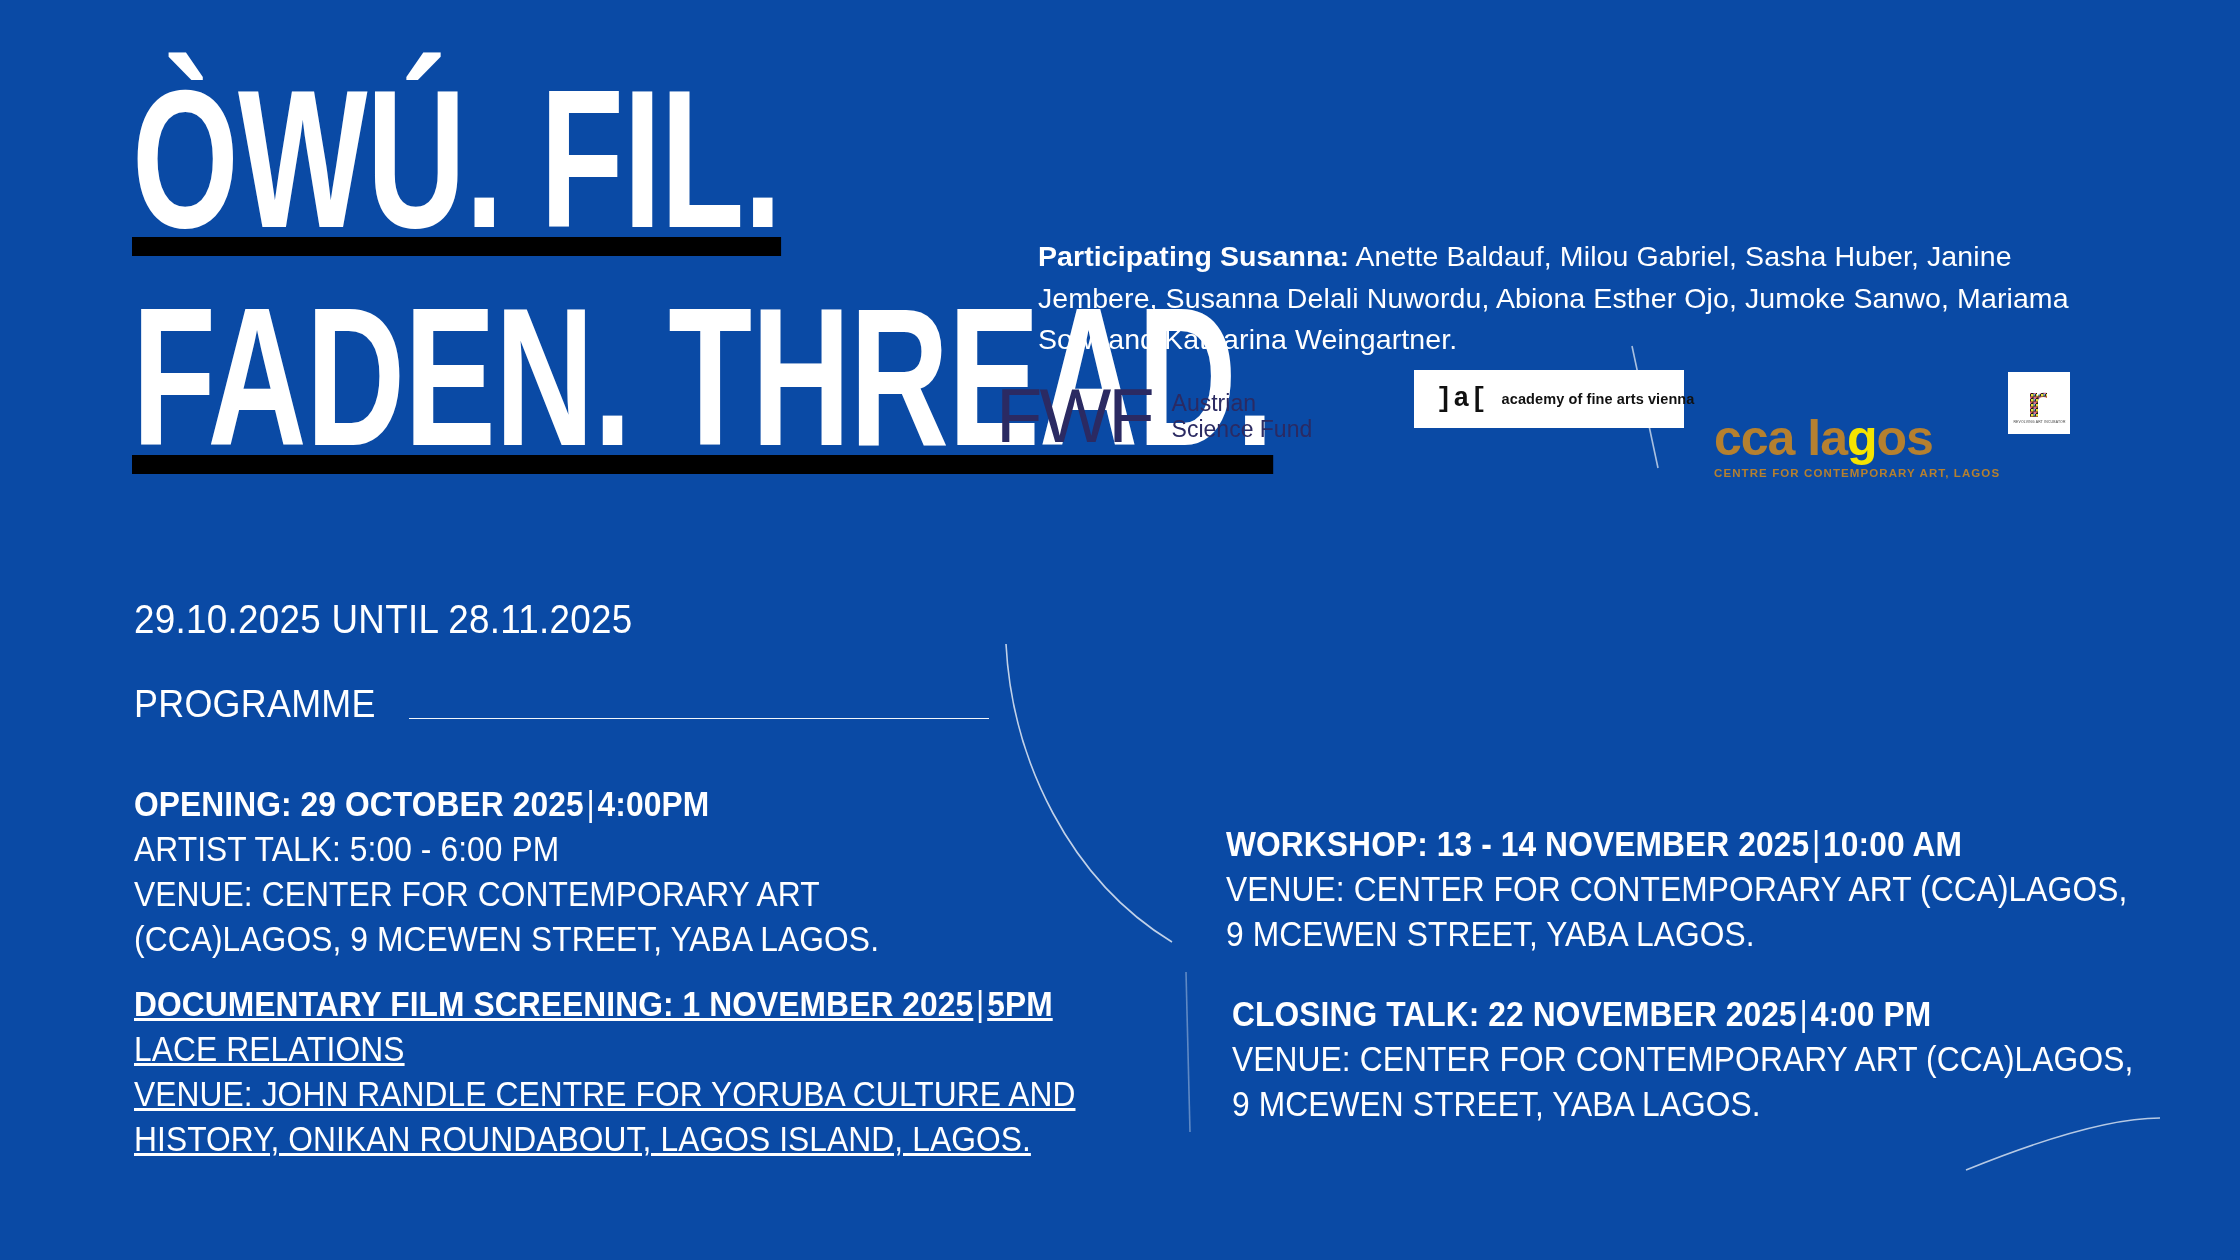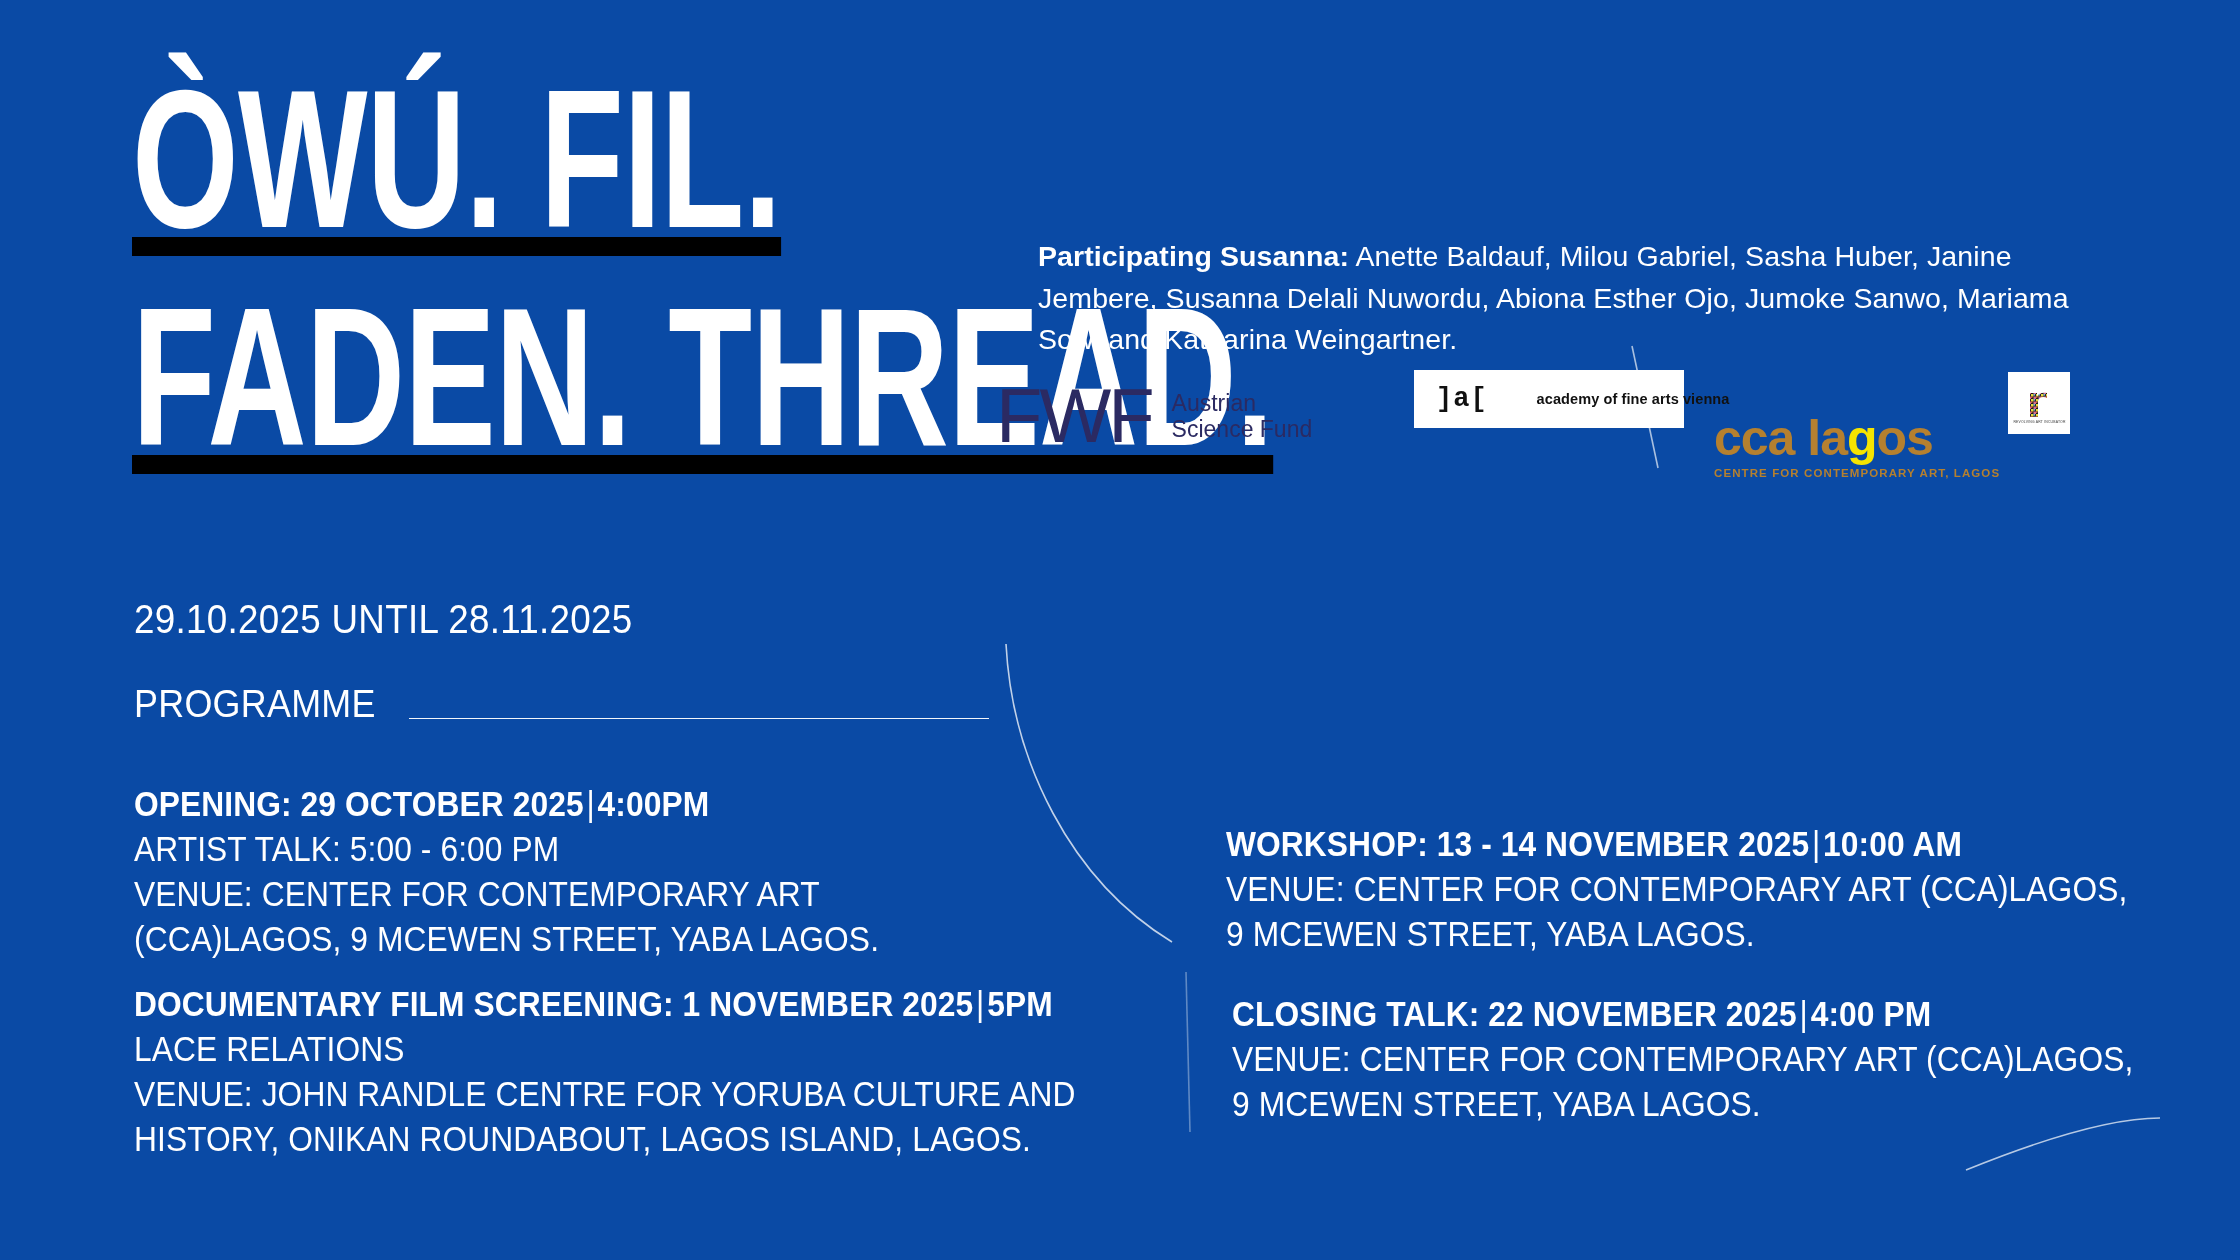--- a/index.html
+++ b/index.html
@@ -101,21 +101,21 @@
     font-size:34.5px;
     line-height:1.30;
     letter-spacing:0.1px;
     transform:scaleX(0.92);
     transform-origin:left center;
     white-space:nowrap;
   }
   .bar { font-weight:400; padding:0 3px; }
 
   #event-opening    { left:134px; top:782px;  width:1050px; }
-  #event-screening  { left:134px; top:982px;  width:1080px; }
+  #event-screening  { left:134px; top:982px;  width:1080px;text-decoration:underline; }
   #event-workshop   { left:1226px; top:822px; width:1000px; }
   #event-closing    { left:1232px; top:992px; width:1000px; }
 
   
   #artists {
     position:absolute;
     left:1038px; top:236px;
     width:1100px;
     color:#ffffff;
     font-size:28.5px;
@@ -165,21 +165,20 @@
     font-weight:700;
     font-size:27px;
     letter-spacing:1px;
   }
   #academy-words {
     color:#111111;
     font-size:14.5px;
     font-weight:600;
     letter-spacing:0.1px;
     white-space:nowrap;
-    margin-left:35px;
   }
 
   
   #logo-cca { position:absolute; left:718px; top:2px; }
   #cca-main {
     font-size:50px;
     font-weight:700;
     color:#b5802f;
     letter-spacing:-1px;
     line-height:1.05;

